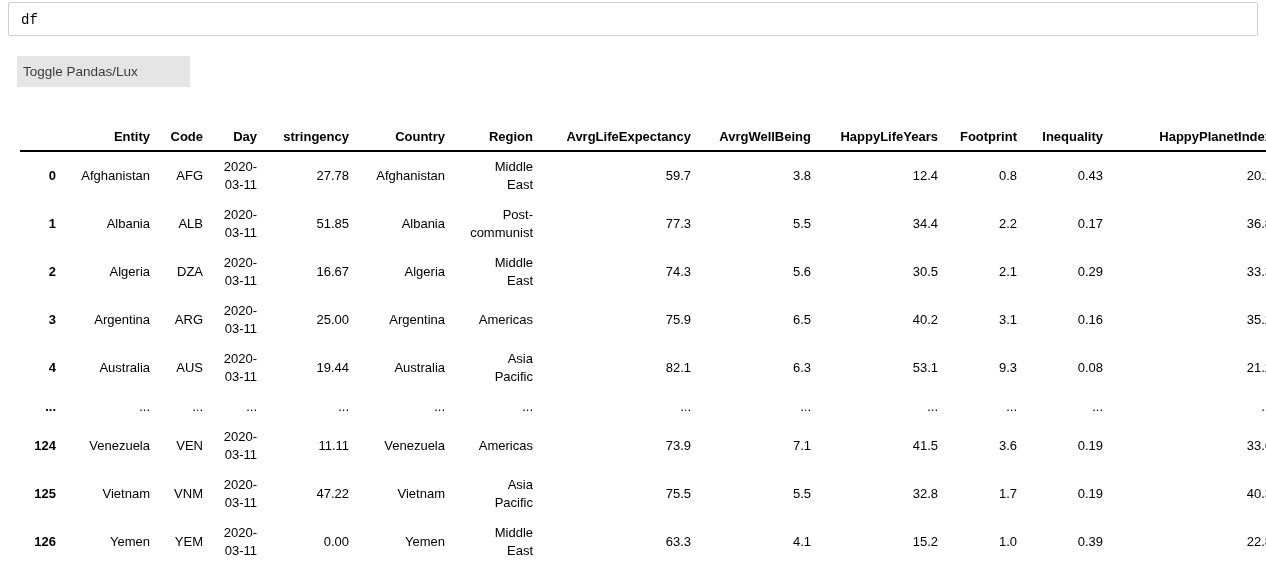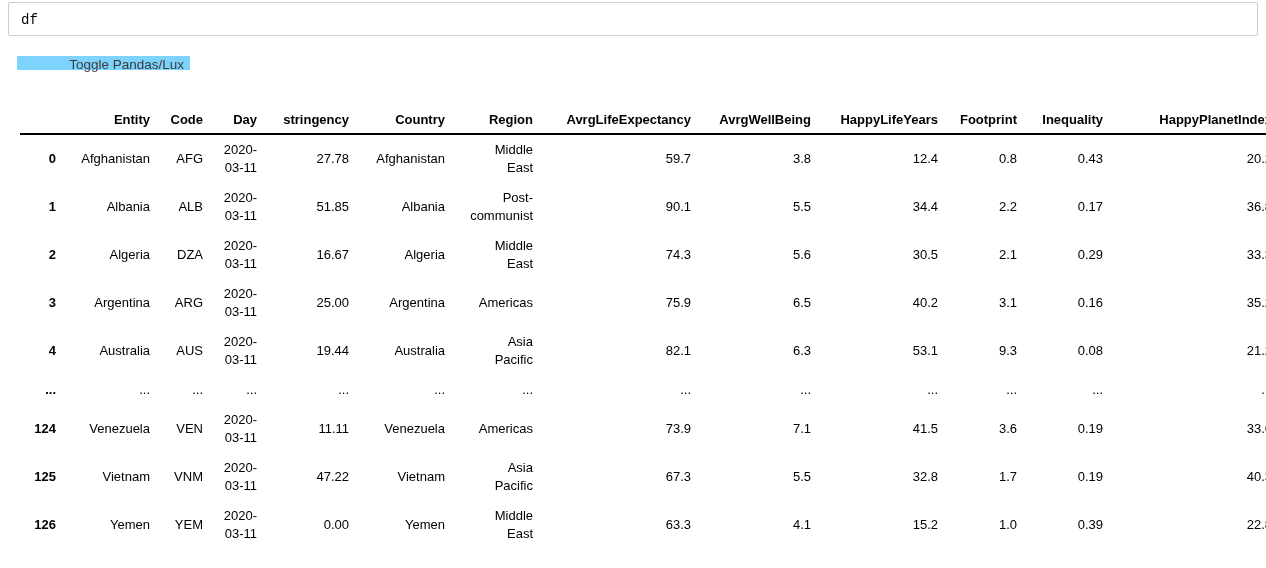--- a/index.html
+++ b/index.html
@@ -23,27 +23,27 @@
     font-size: 14px;
     line-height: 18px;
     color: #000;
     cursor: text;
   }
   
   .widget-button {
     display: block;
     margin: 20px 0 0 17px;
     width: 173px;
-    height: 14px;
-    background: #7dd3fc;
+    height: 31px;
+    background: #e5e5e5;
     color: #3c3c3c;
     border: none;
     font-family: "Liberation Sans", sans-serif;
     font-size: 13.5px;
-    text-align: right;
+    text-align: left;
     cursor: pointer;
   }
   
   .df-wrap {
     margin-top: 33px;
     width: 1266px;
     overflow: hidden;
   }
   table.dataframe {
     margin-left: 20px;
@@ -129,21 +129,21 @@
           <td>20.2</td>
         </tr>
         <tr>
           <th>1</th>
           <td>Albania</td>
           <td>ALB</td>
           <td>2020-03-11</td>
           <td>51.85</td>
           <td>Albania</td>
           <td class="col-region">Post-communist</td>
-          <td>90.1</td>
+          <td>77.3</td>
           <td>5.5</td>
           <td>34.4</td>
           <td>2.2</td>
           <td>0.17</td>
           <td>36.8</td>
         </tr>
         <tr>
           <th>2</th>
           <td>Algeria</td>
           <td>DZA</td>
@@ -219,21 +219,21 @@
           <td>33.6</td>
         </tr>
         <tr>
           <th>125</th>
           <td>Vietnam</td>
           <td>VNM</td>
           <td>2020-03-11</td>
           <td>47.22</td>
           <td>Vietnam</td>
           <td class="col-region">Asia Pacific</td>
-          <td>67.3</td>
+          <td>75.5</td>
           <td>5.5</td>
           <td>32.8</td>
           <td>1.7</td>
           <td>0.19</td>
           <td>40.3</td>
         </tr>
         <tr>
           <th>126</th>
           <td>Yemen</td>
           <td>YEM</td>

